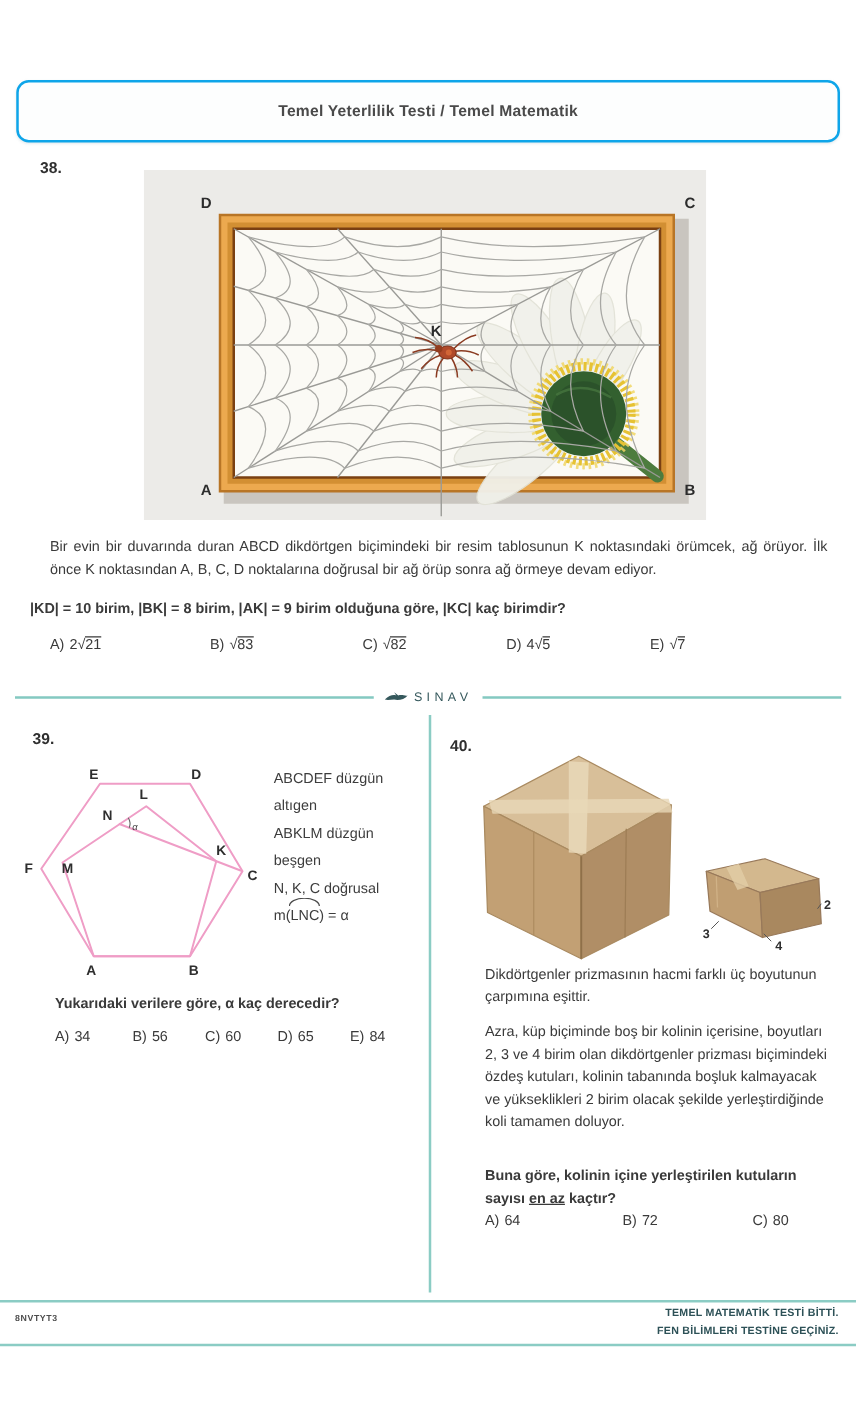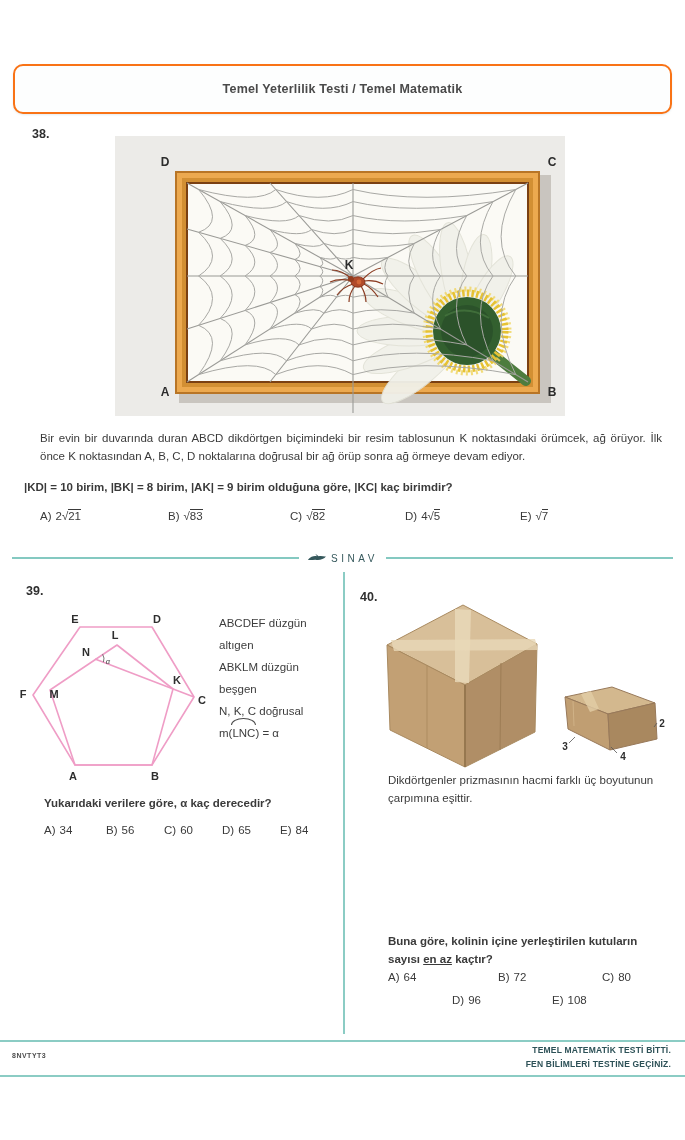--- a/index.html
+++ b/index.html
@@ -1,20 +1,20 @@
 <!DOCTYPE html>
 <html><head>
 <meta charset="utf-8">
 <style>
   html,body{margin:0;padding:0;background:#fff;}
   .page{position:relative;width:685px;height:1140px;background:#ffffff;overflow:hidden;
         font-family:"Liberation Sans",sans-serif;color:#3a3a3a;}
   .abs{position:absolute;}
   .bold{font-weight:bold;}
-  .header-box{left:13px;right:13px;top:64px;height:46px;border:2px solid #f97316;border-radius:10px;
+  .header-box{left:13px;right:13px;top:64px;height:46px;border:2px solid #0ea5e9;border-radius:10px;
               background:#fdfefe;display:flex;align-items:center;justify-content:center;
               box-shadow:0 1px 2px rgba(150,180,190,.25);}
   .header-box span{font-size:12.5px;font-weight:bold;color:#4a4a4a;letter-spacing:.2px;}
   .qnum{font-size:12.5px;font-weight:bold;color:#2f2f2f;}
   .q38num{left:32px;top:127px;}
   .fig38{left:115px;top:136px;}
   .q38body{left:40px;top:430px;width:622px;font-size:11.5px;line-height:1.55;text-align:justify;}
   .q38stem{left:24px;top:481px;width:622px;font-size:11.5px;}
   .optrow{height:18px;font-size:11.5px;}
   .q38opts{left:40px;top:509px;width:625px;}
@@ -221,33 +221,30 @@
     </g>
     <text x="200" y="153" font-size="10" font-weight="bold" fill="#2e2e2e" text-anchor="middle">3</text>
     <text x="258" y="163" font-size="10" font-weight="bold" fill="#2e2e2e" text-anchor="middle">4</text>
     <text x="297" y="130" font-size="10" font-weight="bold" fill="#2e2e2e" text-anchor="middle">2</text>
     <line x1="204" y1="146" x2="210" y2="140" stroke="#555" stroke-width="0.8"></line>
     <line x1="252" y1="156" x2="246" y2="150" stroke="#555" stroke-width="0.8"></line>
     <line x1="292" y1="126" x2="289" y2="130" stroke="#555" stroke-width="0.8"></line>
   </svg>
 
   <div class="abs q40para q40para1">Dikdörtgenler prizmasının hacmi farklı üç boyutunun çarpımına eşittir.</div>
+  <div class="abs q40para q40para2">Azra, küp biçiminde boş bir kolinin içerisine, boyutları 2, 3 ve 4 birim olan dikdörtgenler prizması biçimindeki özdeş kutuları, kolinin tabanında boşluk kalmayacak ve yükseklikleri 2 birim olacak şekilde yerleştirdiğinde koli tamamen doluyor.</div>
 
   <div class="abs q40stem bold">
     <span>Buna göre, kolinin içine yerleştirilen kutuların sayısı </span><span class="uline">en az</span><span> kaçtır?</span>
   </div>
 
   <div class="abs optrow q40opts1">
     <span class="opt" style="left:0px"><span class="olabel">A)</span><span>64</span></span>
     <span class="opt" style="left:110px"><span class="olabel">B)</span><span>72</span></span>
     <span class="opt" style="left:214px"><span class="olabel">C)</span><span>80</span></span>
-  </div>
-  <div class="abs optrow q40opts2">
-    <span class="opt" style="left:64px"><span class="olabel">D)</span><span>96</span></span>
-    <span class="opt" style="left:164px"><span class="olabel">E)</span><span>108</span></span>
   </div>
 
   <div class="abs fline fline1"></div>
   <div class="abs fcode">8NVTYT3</div>
   <div class="abs fnote">
     <div>TEMEL MATEMATİK TESTİ BİTTİ.</div>
     <div>FEN BİLİMLERİ TESTİNE GEÇİNİZ.</div>
   </div>
   <div class="abs fline fline2"></div>
 

